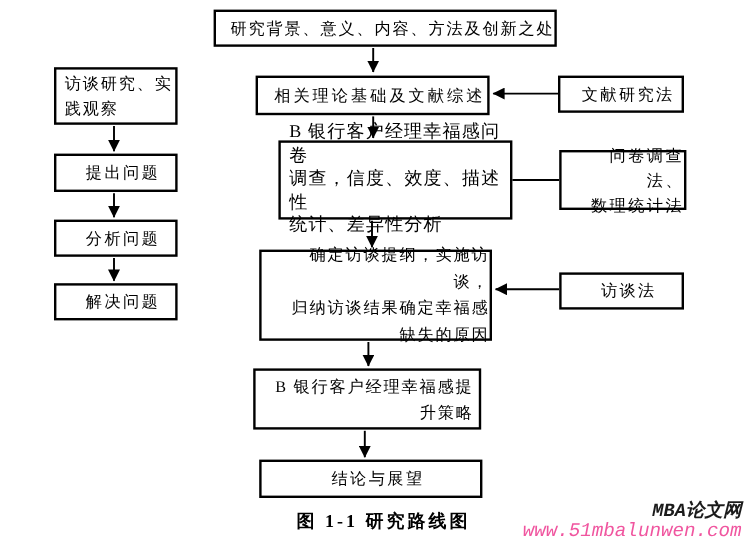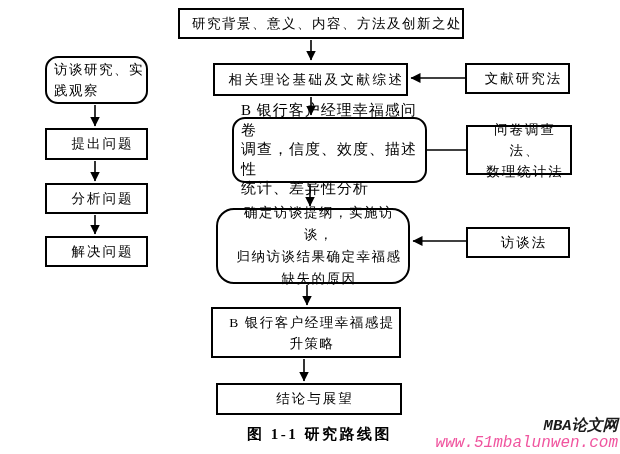--- a/index.html
+++ b/index.html
@@ -13,38 +13,38 @@
     overflow: hidden;
   }
   .box {
     position: absolute;
     box-sizing: border-box;
     border: 2px solid #000;
     background: #fff;
     display: flex;
     align-items: center;
     justify-content: center;
-    text-align: center;
+    text-align: right;
     font-size: 13.5px;
     letter-spacing: 2px;
     line-height: 20px;
     padding-left: 12px;
   }
   .pre { white-space: pre-line; }
-  .left-text { justify-content: flex-start; text-align: left; border-radius: 13px; }
+  .left-text { justify-content: flex-start; text-align: left; }
 
   
   .b-top { left: 178px; top: 8px;   width: 286px; height: 31px; letter-spacing: 1.5px; }
   .b-l1  { left: 45px;  top: 56px;  width: 103px; height: 48px; padding-left: 7px; letter-spacing: 1.5px; line-height: 21px; }
   .b-l2  { left: 45px;  top: 128px; width: 103px; height: 32px; }
   .b-l3  { left: 45px;  top: 183px; width: 103px; height: 31px; }
   .b-l4  { left: 45px;  top: 236px; width: 103px; height: 31px; }
   .b-c1  { left: 213px; top: 63px;  width: 195px; height: 33px; letter-spacing: 2.5px; }
   .b-c2  { left: 232px; top: 117px; width: 195px; height: 66px; padding: 0 7px; letter-spacing: 1px; line-height: 19.5px; font-size: 15px; }
-  .b-c3  { left: 216px; top: 208px; width: 194px; height: 76px; border-width: 2.5px; line-height: 22px; letter-spacing: 1.5px; border-radius: 18px; }
+  .b-c3  { left: 216px; top: 208px; width: 194px; height: 76px; border-width: 2.5px; line-height: 22px; letter-spacing: 1.5px; }
   .b-c4  { left: 211px; top: 307px; width: 190px; height: 51px; line-height: 21px; letter-spacing: 1.5px; }
   .b-c5  { left: 216px; top: 383px; width: 186px; height: 32px; }
   .b-r1  { left: 465px; top: 63px;  width: 105px; height: 31px; }
   .b-r2  { left: 466px; top: 125px; width: 106px; height: 50px; line-height: 21px; }
   .b-r3  { left: 466px; top: 227px; width: 104px; height: 31px; }
 
   .connectors {
     position: absolute;
     left: 0; top: 0;
     width: 620px; height: 454px;

